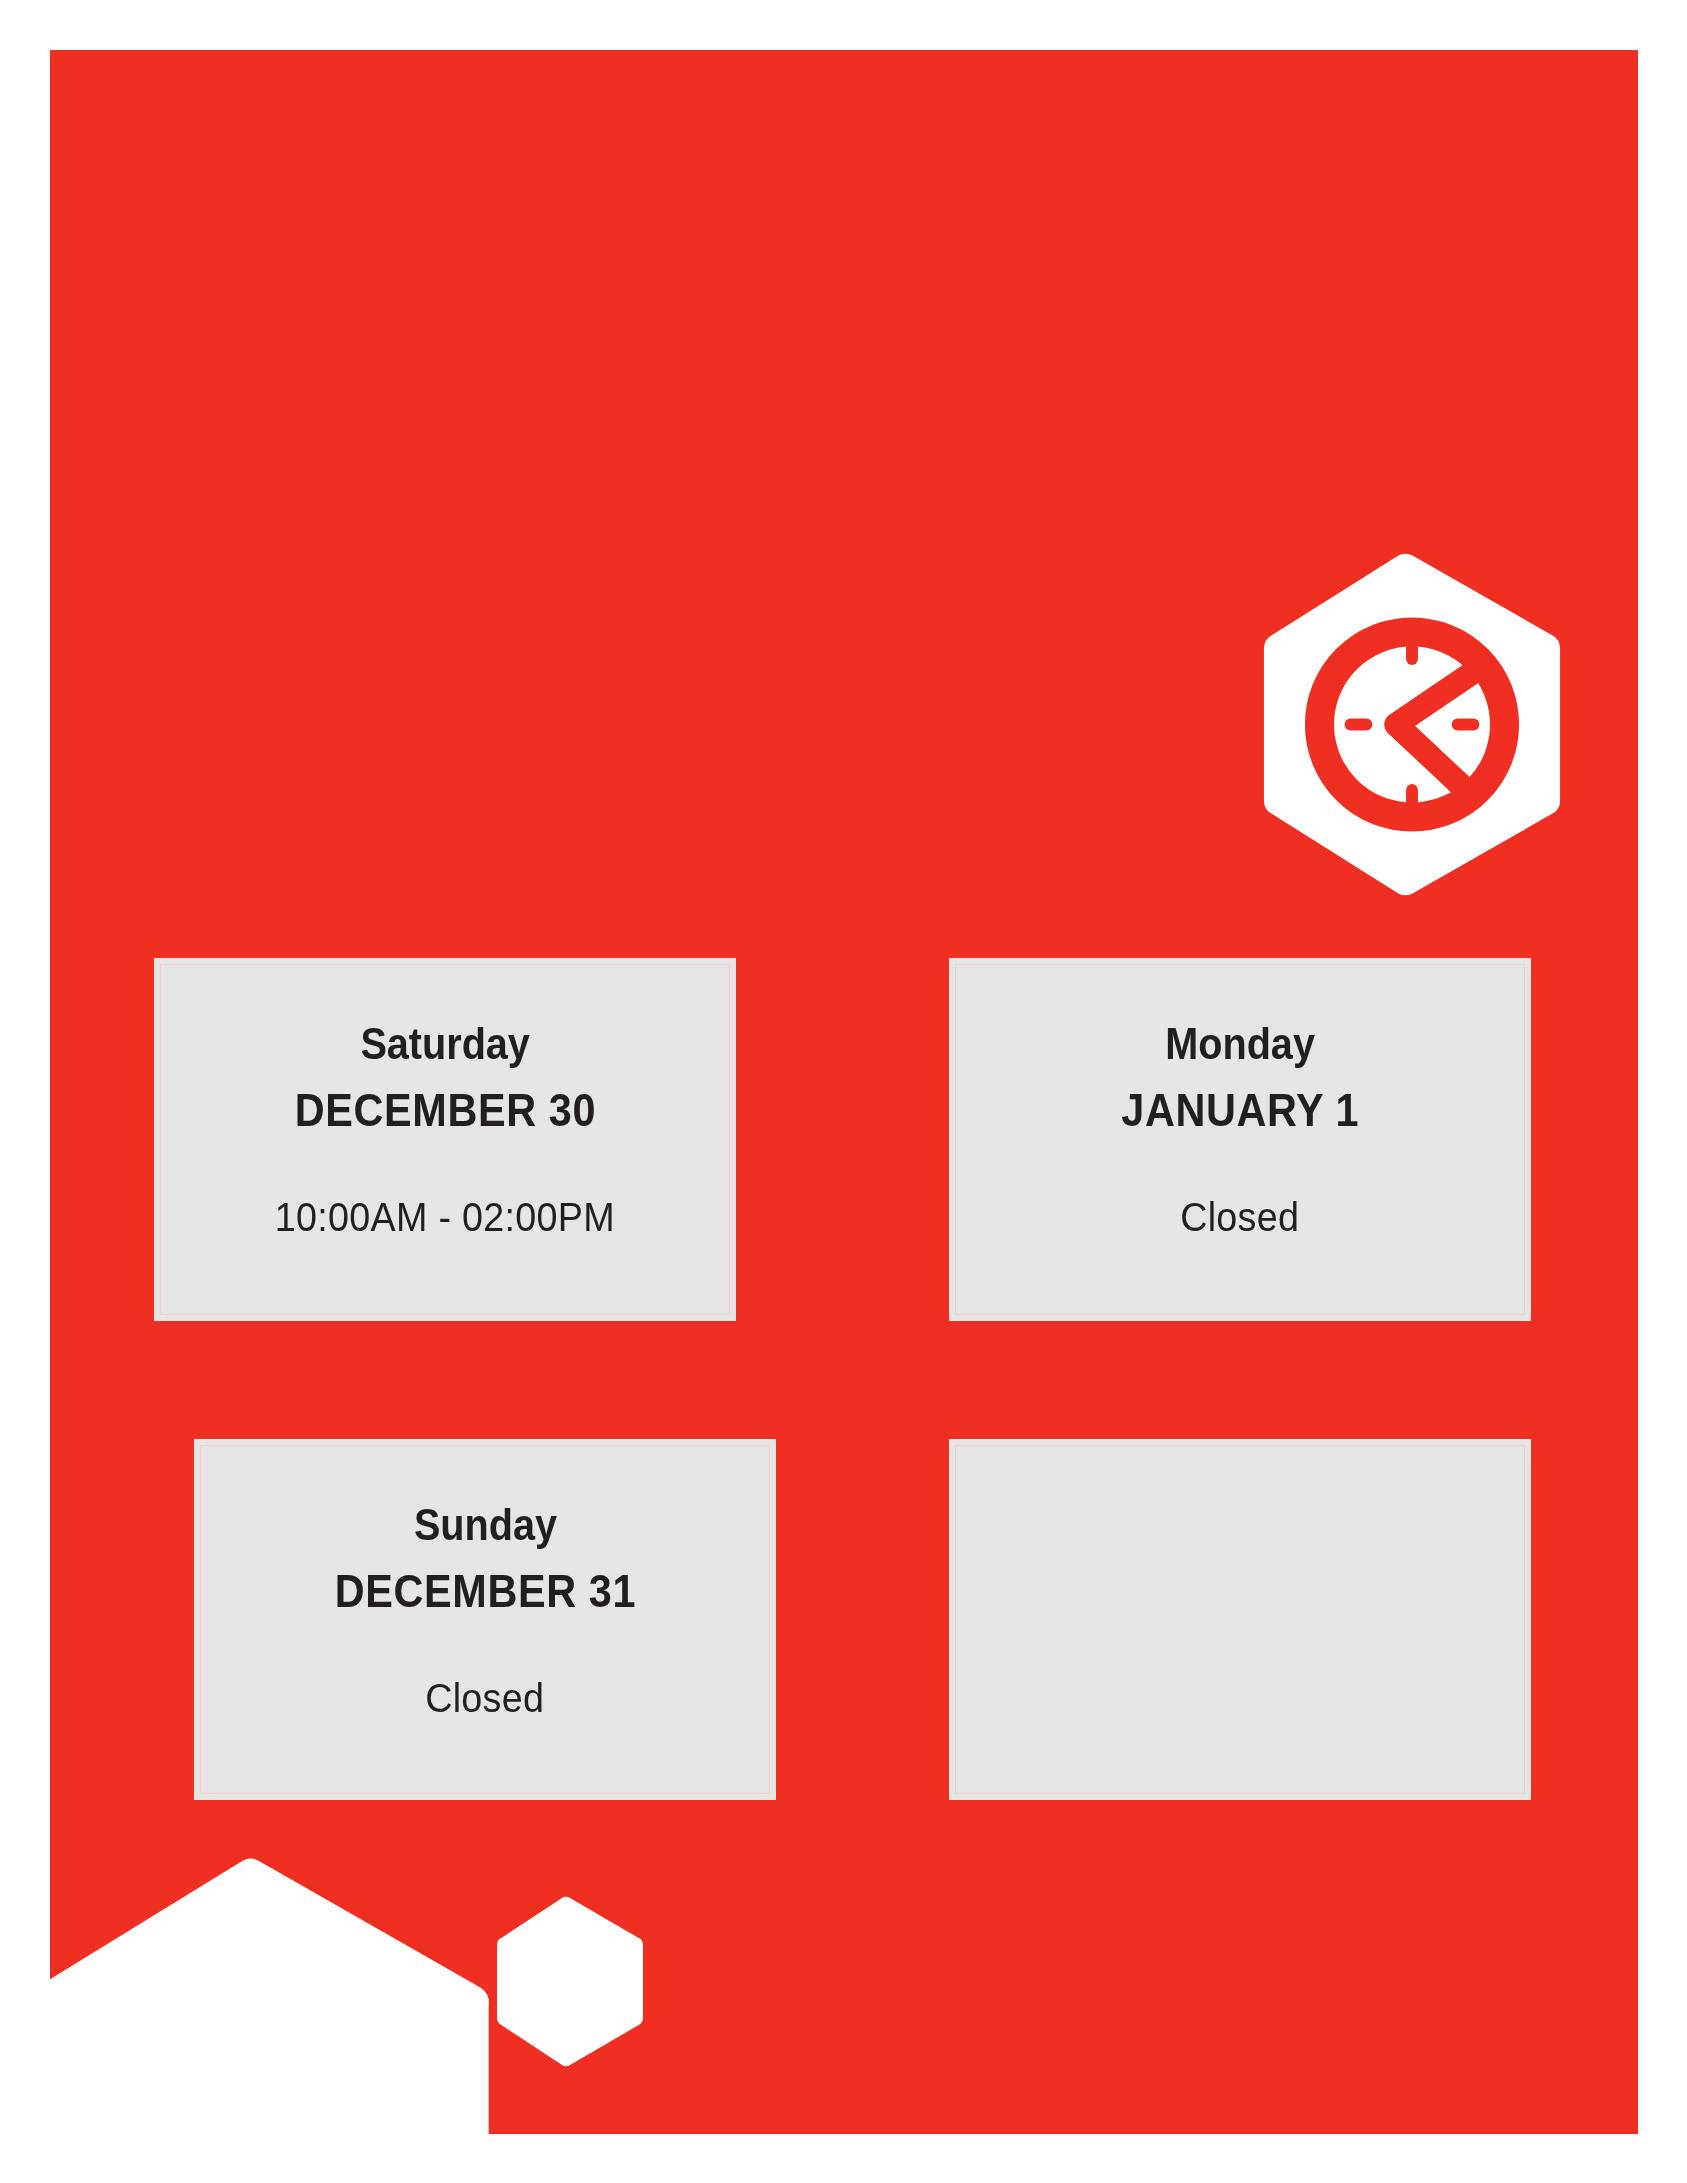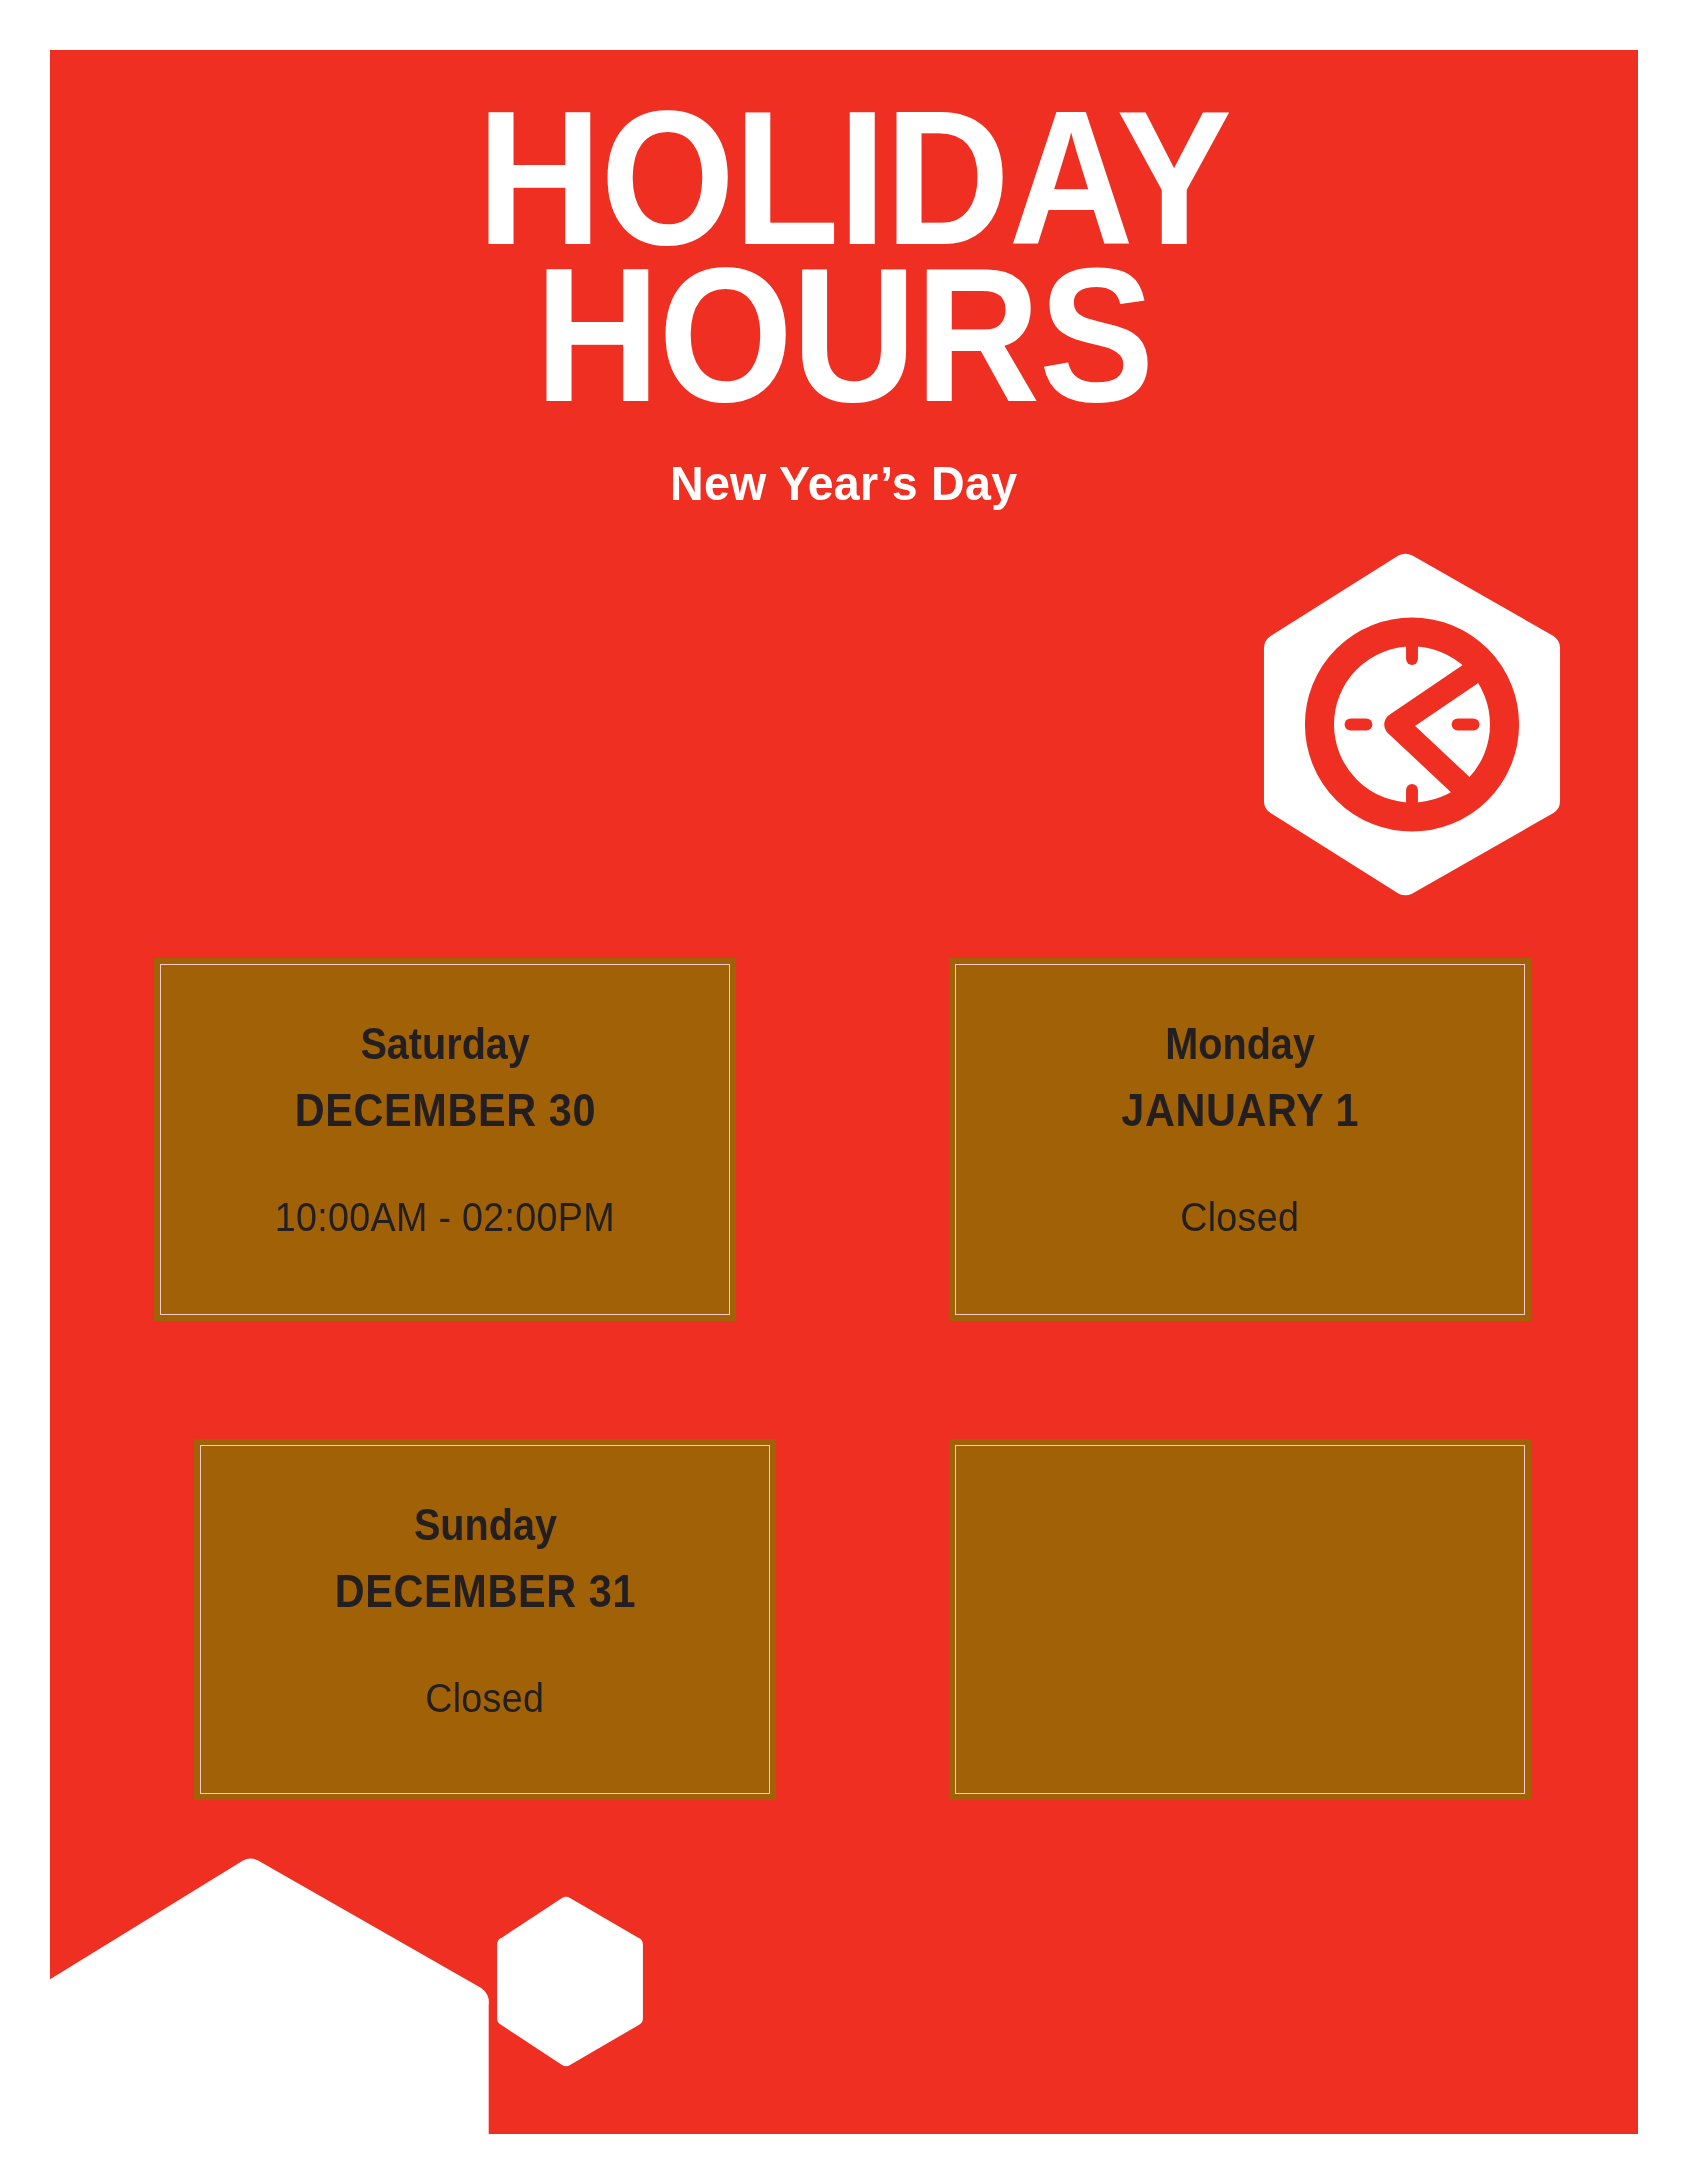--- a/index.html
+++ b/index.html
@@ -88,21 +88,21 @@
   .card-row {
     display: flex;
     justify-content: space-between;
   }
   #row-2 { margin-top: 118px; margin-left: 40px; }
 
   .card {
     position: relative;
     width: 582px;
     height: 363px;
-    background: #a16207;
+    background: #e5e5e5;
     box-sizing: border-box;
     padding: 6.6px;
   }
   #card-3, #card-4 { height: 361px; }
 
   .card-inner {
     position: absolute;
     left: 6px;
     top: 6px;
     right: 6px;
@@ -175,25 +175,20 @@
     z-index: 4;
   }
 </style>
 </head>
 <body>
 
 <div id="poster">
 
   <div id="red-panel"></div>
 
-  <div id="header">
-    <div class="title-line" id="title-line-1">HOLIDAY</div>
-    <div class="title-line" id="title-line-2">HOURS</div>
-    <div id="subtitle">New Year’s Day</div>
-  </div>
 
   <div id="clock-badge">
     <svg viewBox="0 0 460 524" width="304" height="347">
 
       <path d="M230 6
                L444 128
                A22 22 0 0 1 454 147
                L454 377
                A22 22 0 0 1 444 396
                L230 518

